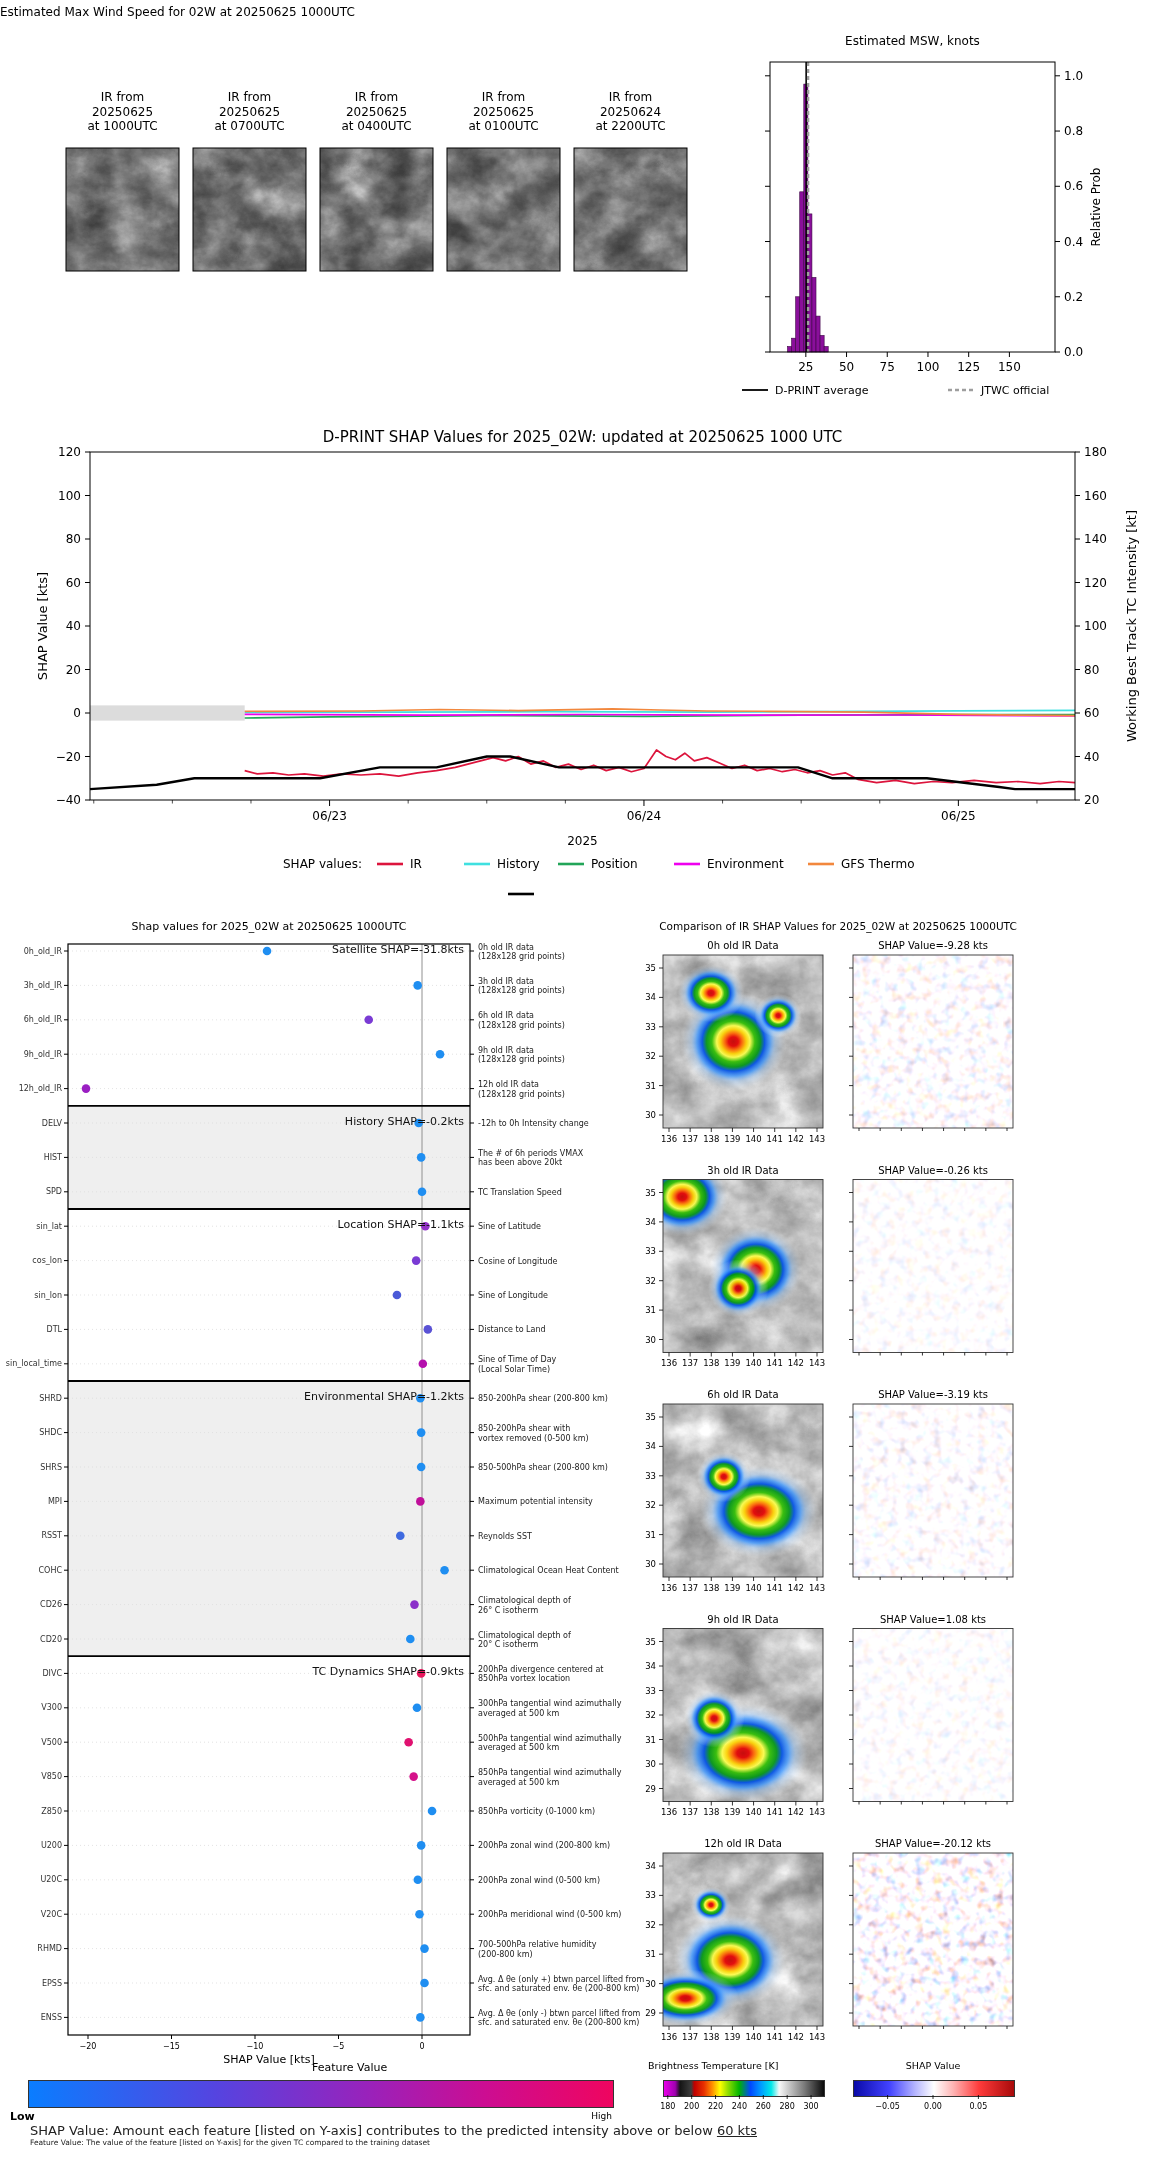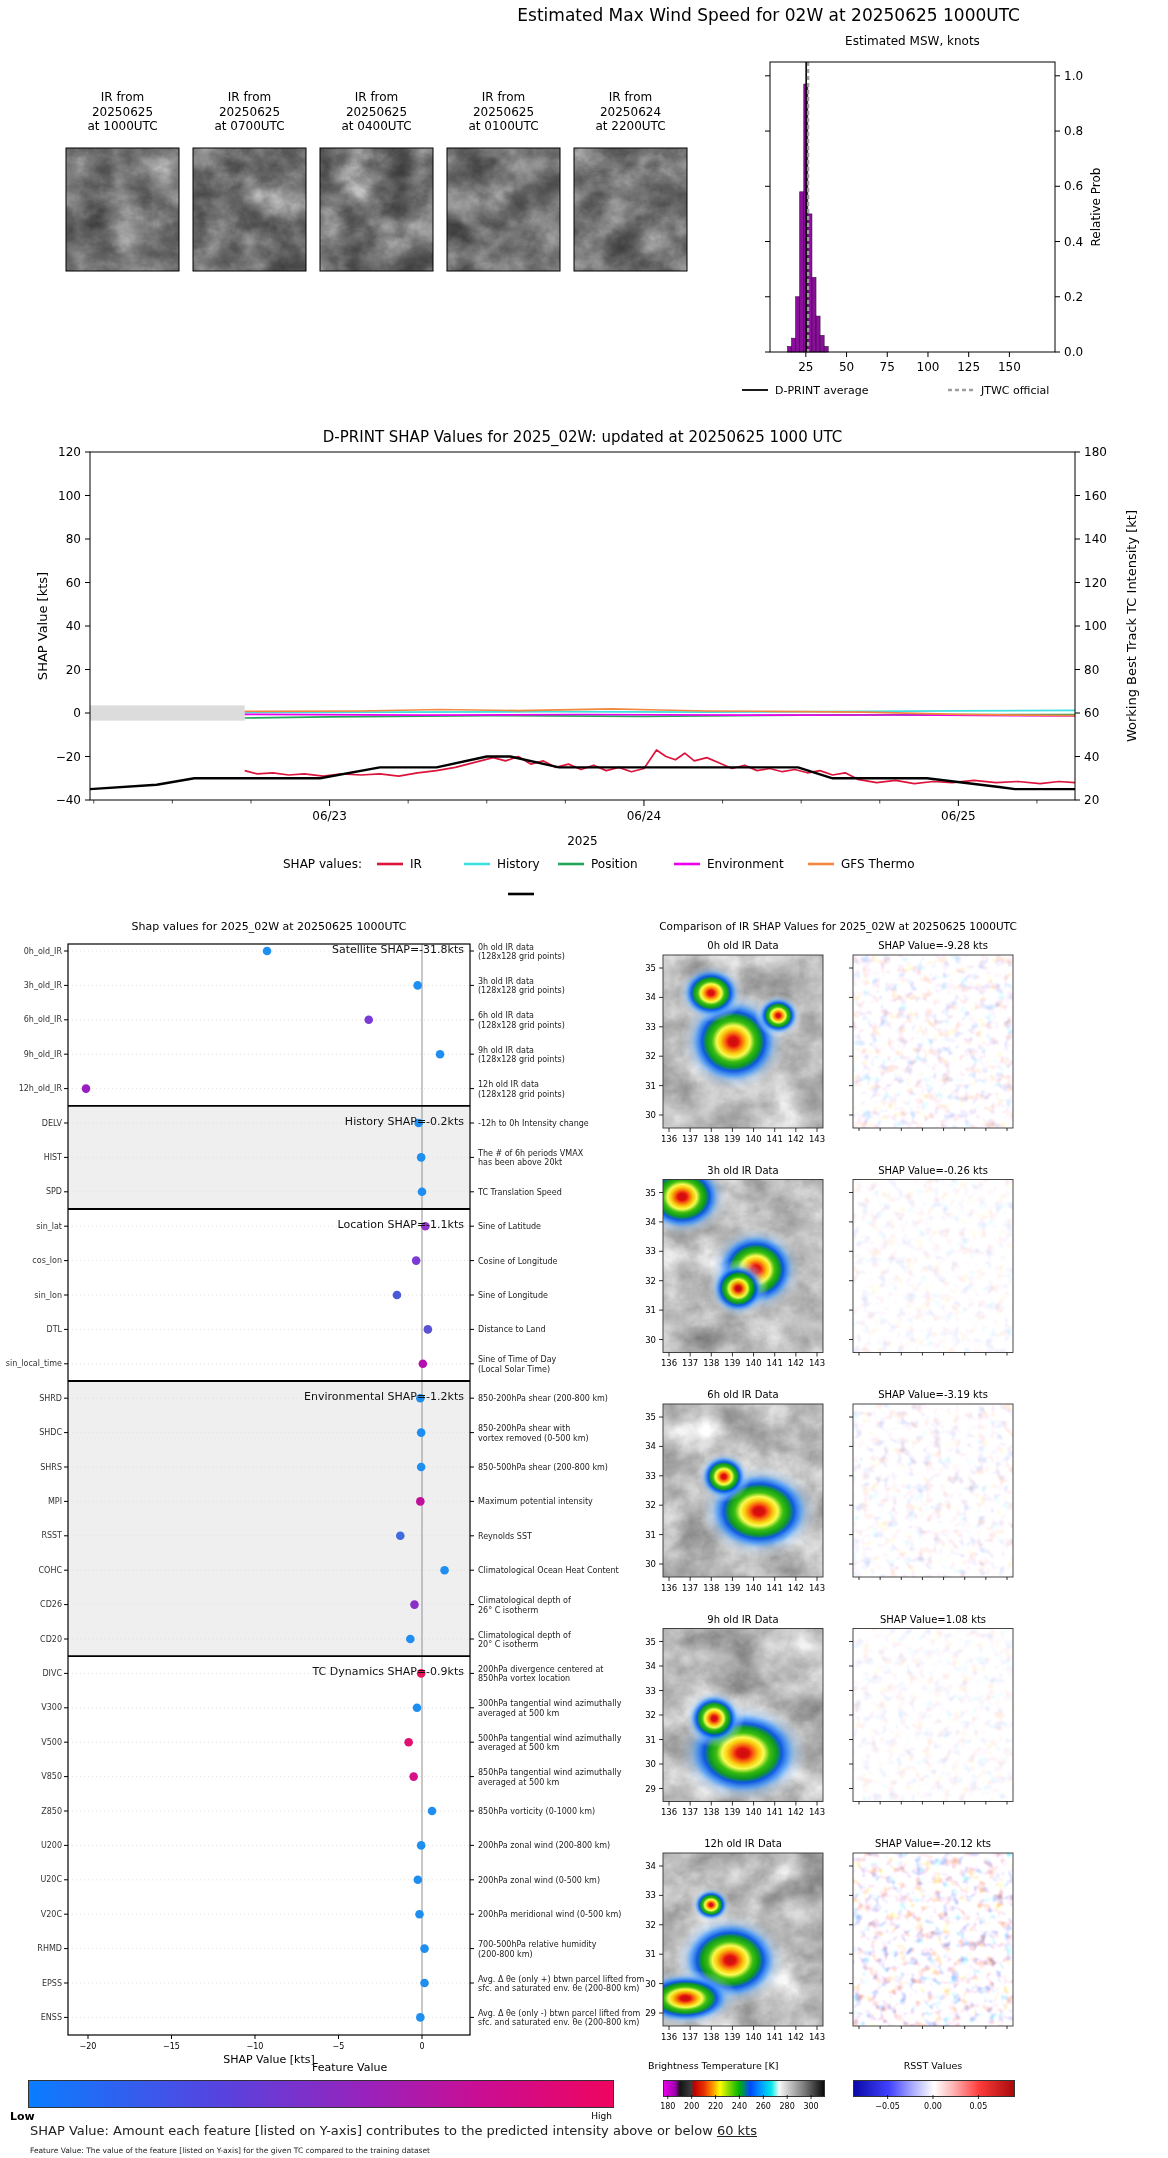--- a/index.html
+++ b/index.html
@@ -1,26 +1,26 @@
 <!DOCTYPE html>
 <html><head>
 <meta charset="utf-8">
 <style>
   html,body{margin:0;padding:0;background:#fff;}
   .canvas{position:relative;width:1168px;height:2158px;background:#ffffff;
           font-family:"DejaVu Sans",sans-serif;color:#000;overflow:hidden;}
   .t{position:absolute;line-height:1.15;}
-  #main-title{left:0;top:6px;width:980px;text-align:right;font-size:17px;padding-left:40px;}
+  #main-title{left:0;top:6px;width:980px;text-align:left;font-size:12px;}
   #fv-title{left:312px;top:2062px;width:300px;font-size:11px;}
   #fv-low{left:10px;top:2111px;font-size:11px;font-weight:bold;}
   #fv-high{left:512px;top:2111px;width:100px;text-align:right;font-size:9px;}
   #bt-title{left:648px;top:2061px;width:190px;font-size:9.5px;}
   #shap-cb-title{left:838px;top:2061px;width:190px;text-align:center;font-size:9.5px;}
   #footnote1{left:30px;top:2124px;font-size:13px;color:#222;}
-  #footnote2{left:30px;top:2139px;font-size:7.5px;color:#222;margin-top:8px;}
+  #footnote2{left:30px;top:2139px;font-size:7.5px;color:#222;}
   #footnote1 .u{text-decoration:underline;}
   .bar{position:absolute;border:1px solid #333;}
   #fv-bar{left:28px;top:2080px;width:584px;height:26px;}
   #bt-bar{left:663px;top:2080px;width:160px;height:15px;}
   #shap-bar{left:853px;top:2080px;width:160px;height:15px;}
   #fig{position:absolute;left:0;top:0;}
   svg text{font-family:"DejaVu Sans",sans-serif;}
 </style>
 </head>
 <body>
@@ -29,21 +29,21 @@
   <div class="t" id="main-title">Estimated Max Wind Speed for 02W at 20250625 1000UTC</div>
 
   <div class="bar" id="fv-bar" style="background: linear-gradient(90deg, rgb(10, 125, 255) 0%, rgb(85, 68, 224) 32%, rgb(153, 34, 187) 58%, rgb(204, 13, 146) 78%, rgb(239, 5, 95) 100%);"></div>
   <div class="bar" id="bt-bar" style="background: linear-gradient(90deg, rgb(232, 0, 232) 0%, rgb(160, 0, 176) 7%, rgb(20, 20, 20) 10%, rgb(60, 60, 60) 17%, rgb(192, 0, 0) 19%, rgb(232, 48, 0) 25%, rgb(255, 140, 0) 30%, rgb(255, 255, 0) 35%, rgb(144, 220, 0) 40%, rgb(0, 180, 0) 47%, rgb(0, 72, 255) 54%, rgb(0, 160, 255) 61%, rgb(0, 232, 232) 67%, rgb(248, 248, 248) 72%, rgb(200, 200, 200) 78%, rgb(120, 120, 120) 88%, rgb(10, 10, 10) 100%);"></div>
   <div class="bar" id="shap-bar" style="background: linear-gradient(90deg, rgb(10, 10, 168) 0%, rgb(66, 66, 255) 22%, rgb(180, 180, 255) 38%, rgb(255, 255, 255) 50%, rgb(255, 180, 180) 62%, rgb(255, 60, 60) 78%, rgb(168, 10, 10) 100%);"></div>
 
   <div class="t" id="fv-title">Feature Value</div>
   <div class="t" id="fv-low">Low</div>
   <div class="t" id="fv-high">High</div>
   <div class="t" id="bt-title">Brightness Temperature [K]</div>
-  <div class="t" id="shap-cb-title">RSST Values</div>
+  <div class="t" id="shap-cb-title">SHAP Value</div>
 
   <div class="t" id="footnote1"><span>SHAP Value: Amount each feature [listed on Y-axis] contributes to the predicted intensity above or below </span><span class="u">60 kts</span></div>
   <div class="t" id="footnote2">Feature Value: The value of the feature [listed on Y-axis] for the given TC compared to the training dataset</div>
 
   <svg id="fig" width="1168" height="2158" viewBox="0 0 1168 2158">
       <defs>
         <filter id="cg0" x="0%" y="0%" width="100%" height="100%">
       <feTurbulence type="fractalNoise" baseFrequency="0.028 0.035" numOctaves="5" seed="3" stitchTiles="stitch"></feTurbulence>
       <feColorMatrix type="matrix" values="0.33 0.33 0.33 0 0 0.33 0.33 0.33 0 0 0.33 0.33 0.33 0 0 0 0 0 0 1"></feColorMatrix>
       <feComponentTransfer>

